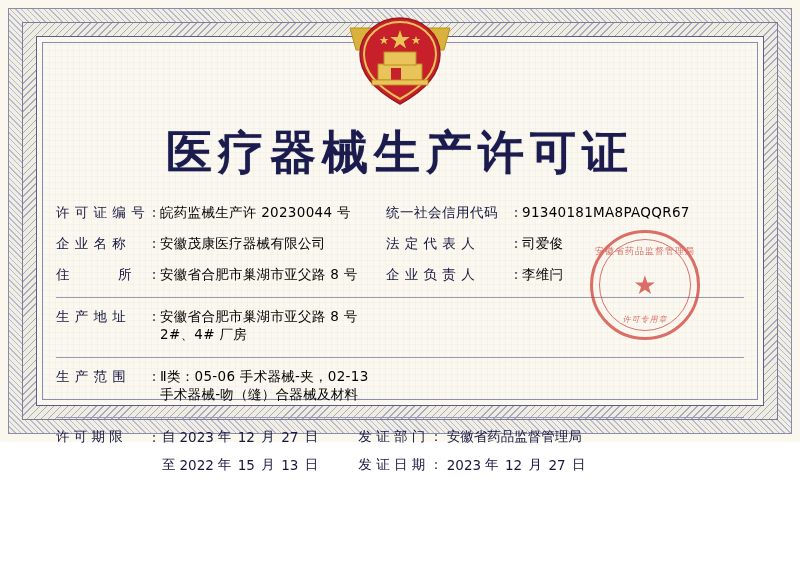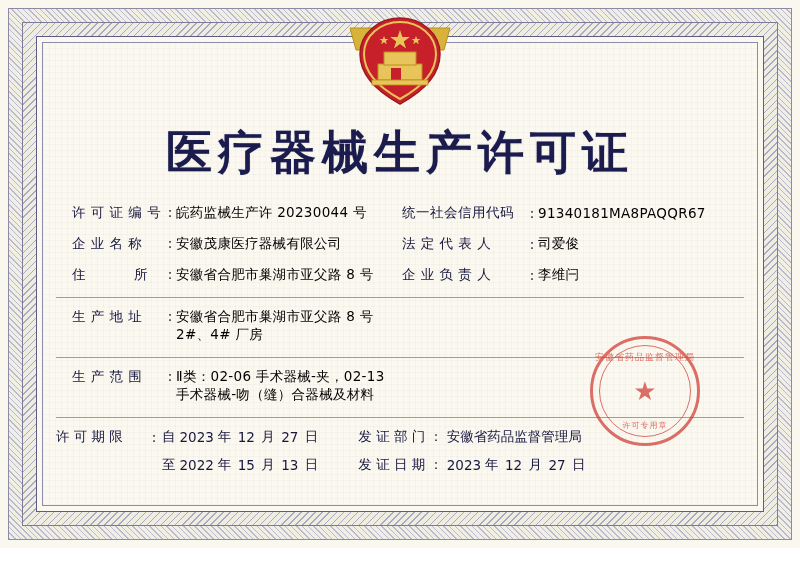--- a/index.html
+++ b/index.html
@@ -11,21 +11,21 @@
     height: 564px;
     background: #ffffff;
     font-family: "DejaVu Sans", sans-serif;
     overflow: hidden;
   }
 
   
   .certificate {
     position: relative;
     width: 800px;
-    height: 548px;
+    height: 442px;
     box-sizing: border-box;
     background: #faf8ee;
   }
   .border-outer {
     position: absolute;
     left: 8px; top: 8px; right: 8px; bottom: 8px;
     background:
       repeating-linear-gradient(45deg,
         #b9b9cf 0px, #b9b9cf 1px, #f1efe4 1px, #f1efe4 4px),
       linear-gradient(#e8e6dc, #e8e6dc);
@@ -113,30 +113,29 @@
     margin-bottom: 13px;
   }
   .col-left {
     display: flex;
     align-items: flex-start;
     width: 330px;
     flex: none;
   }
   .col-right {
     display: flex;
-    align-items: center;
+    align-items: flex-start;
     flex: 1;
   }
   .lbl {
     flex: none;
     color: #16163f;
     white-space: pre;
     font-family: "DejaVu Sans", sans-serif;
     letter-spacing: 0.5px;
-    margin-left: 16px;
   }
   .lbl-w1 { width: 92px; }
   .lbl-w2 { width: 124px; }
   .colon { flex: none; width: 12px; text-align: center; }
   .val {
     flex: 1;
     color: #000000;
     letter-spacing: 0.3px;
   }
   .val .line2 { display: block; }
@@ -197,20 +196,21 @@
     font-size: 9px;
     letter-spacing: 1px;
   }
   .seal .seal-text2 {
     position: absolute;
     left: 0; right: 0;
     bottom: 12px;
     text-align: center;
     font-size: 8px;
     letter-spacing: 1px;
+    font-style: italic;
   }
 </style>
 </head>
 <body>
 
 <div class="certificate">
   <div class="border-outer"></div>
   <div class="border-mid"></div>
   <div class="border-inner"></div>
   <div class="border-thin"></div>
@@ -291,21 +291,21 @@
         </div>
       </div>
 
       <div class="divider"></div>
 
       <div class="row">
         <div class="col-left" style="width:100%">
           <div class="lbl lbl-w1">生 产 范 围</div>
           <div class="colon">:</div>
           <div class="val">
-            <span class="line2">Ⅱ类：02-06 手术器械-夹，02-13</span>
+            <span class="line2">Ⅱ类：05-06 手术器械-夹，02-13</span>
             <span class="line2">手术器械-吻（缝）合器械及材料</span>
           </div>
         </div>
       </div>
 
       <div class="divider"></div>
 
       <div class="daterow">
         <div class="lead">许 可 期 限</div>
         <div class="colon2">:</div>

